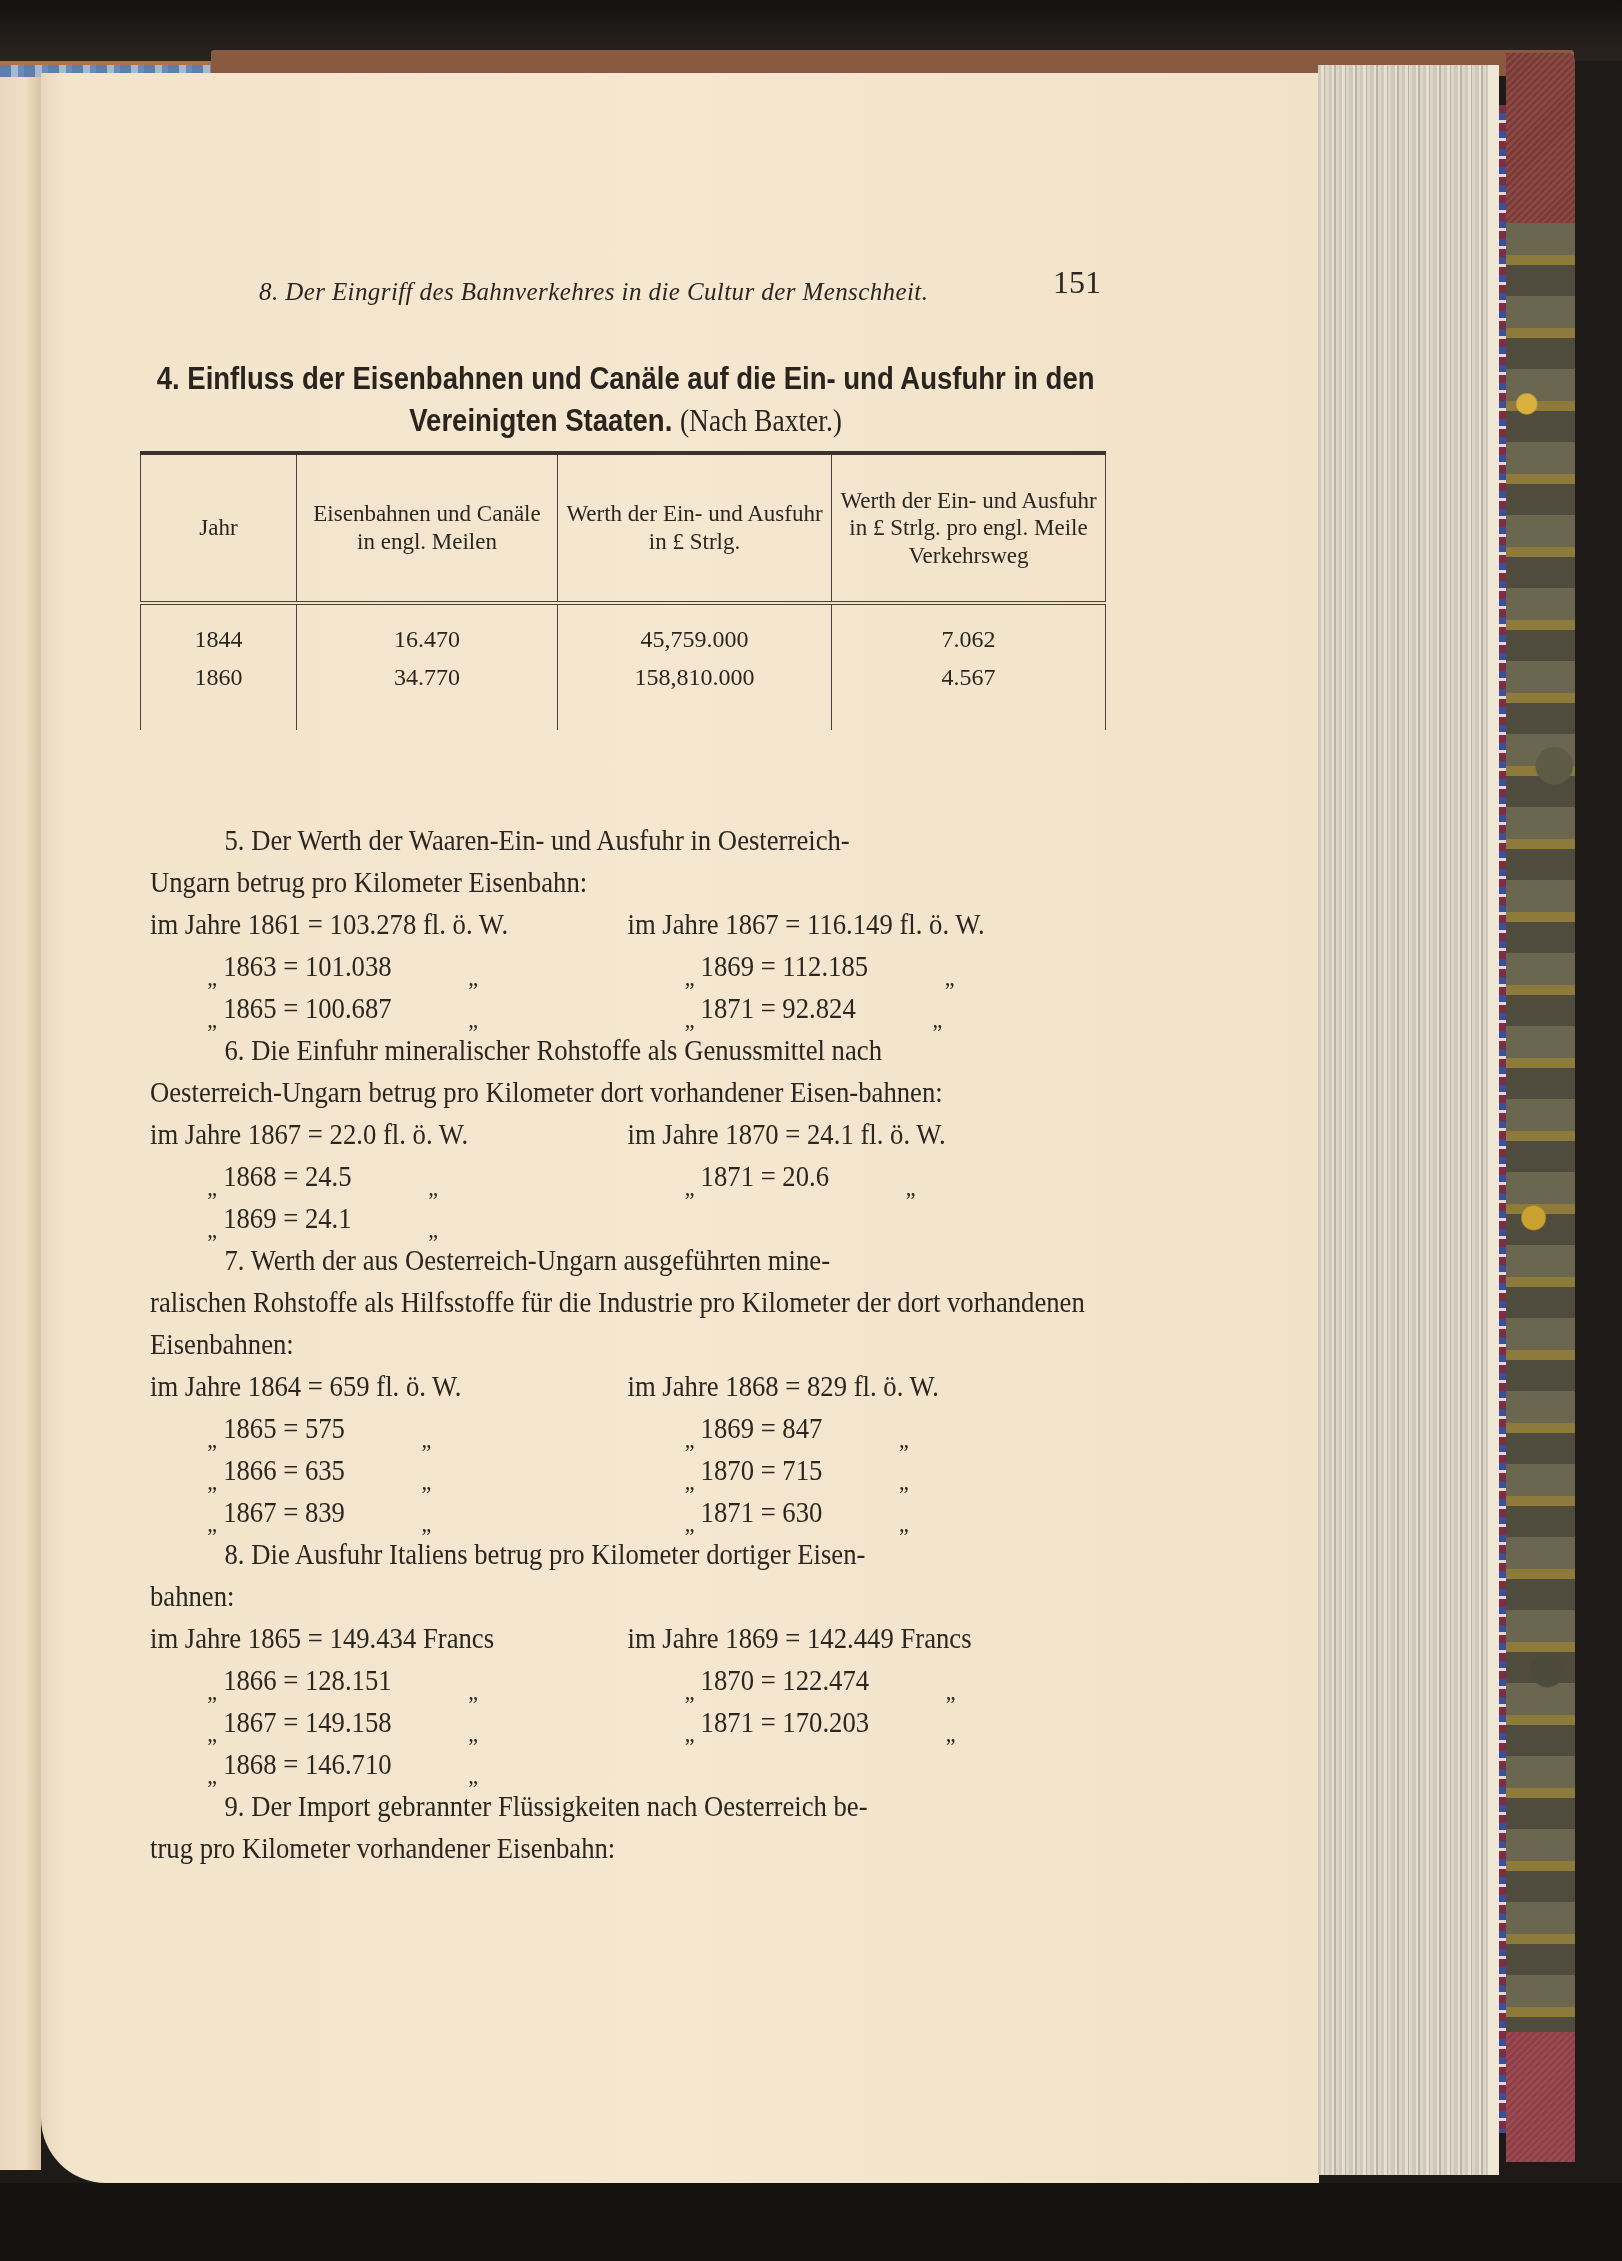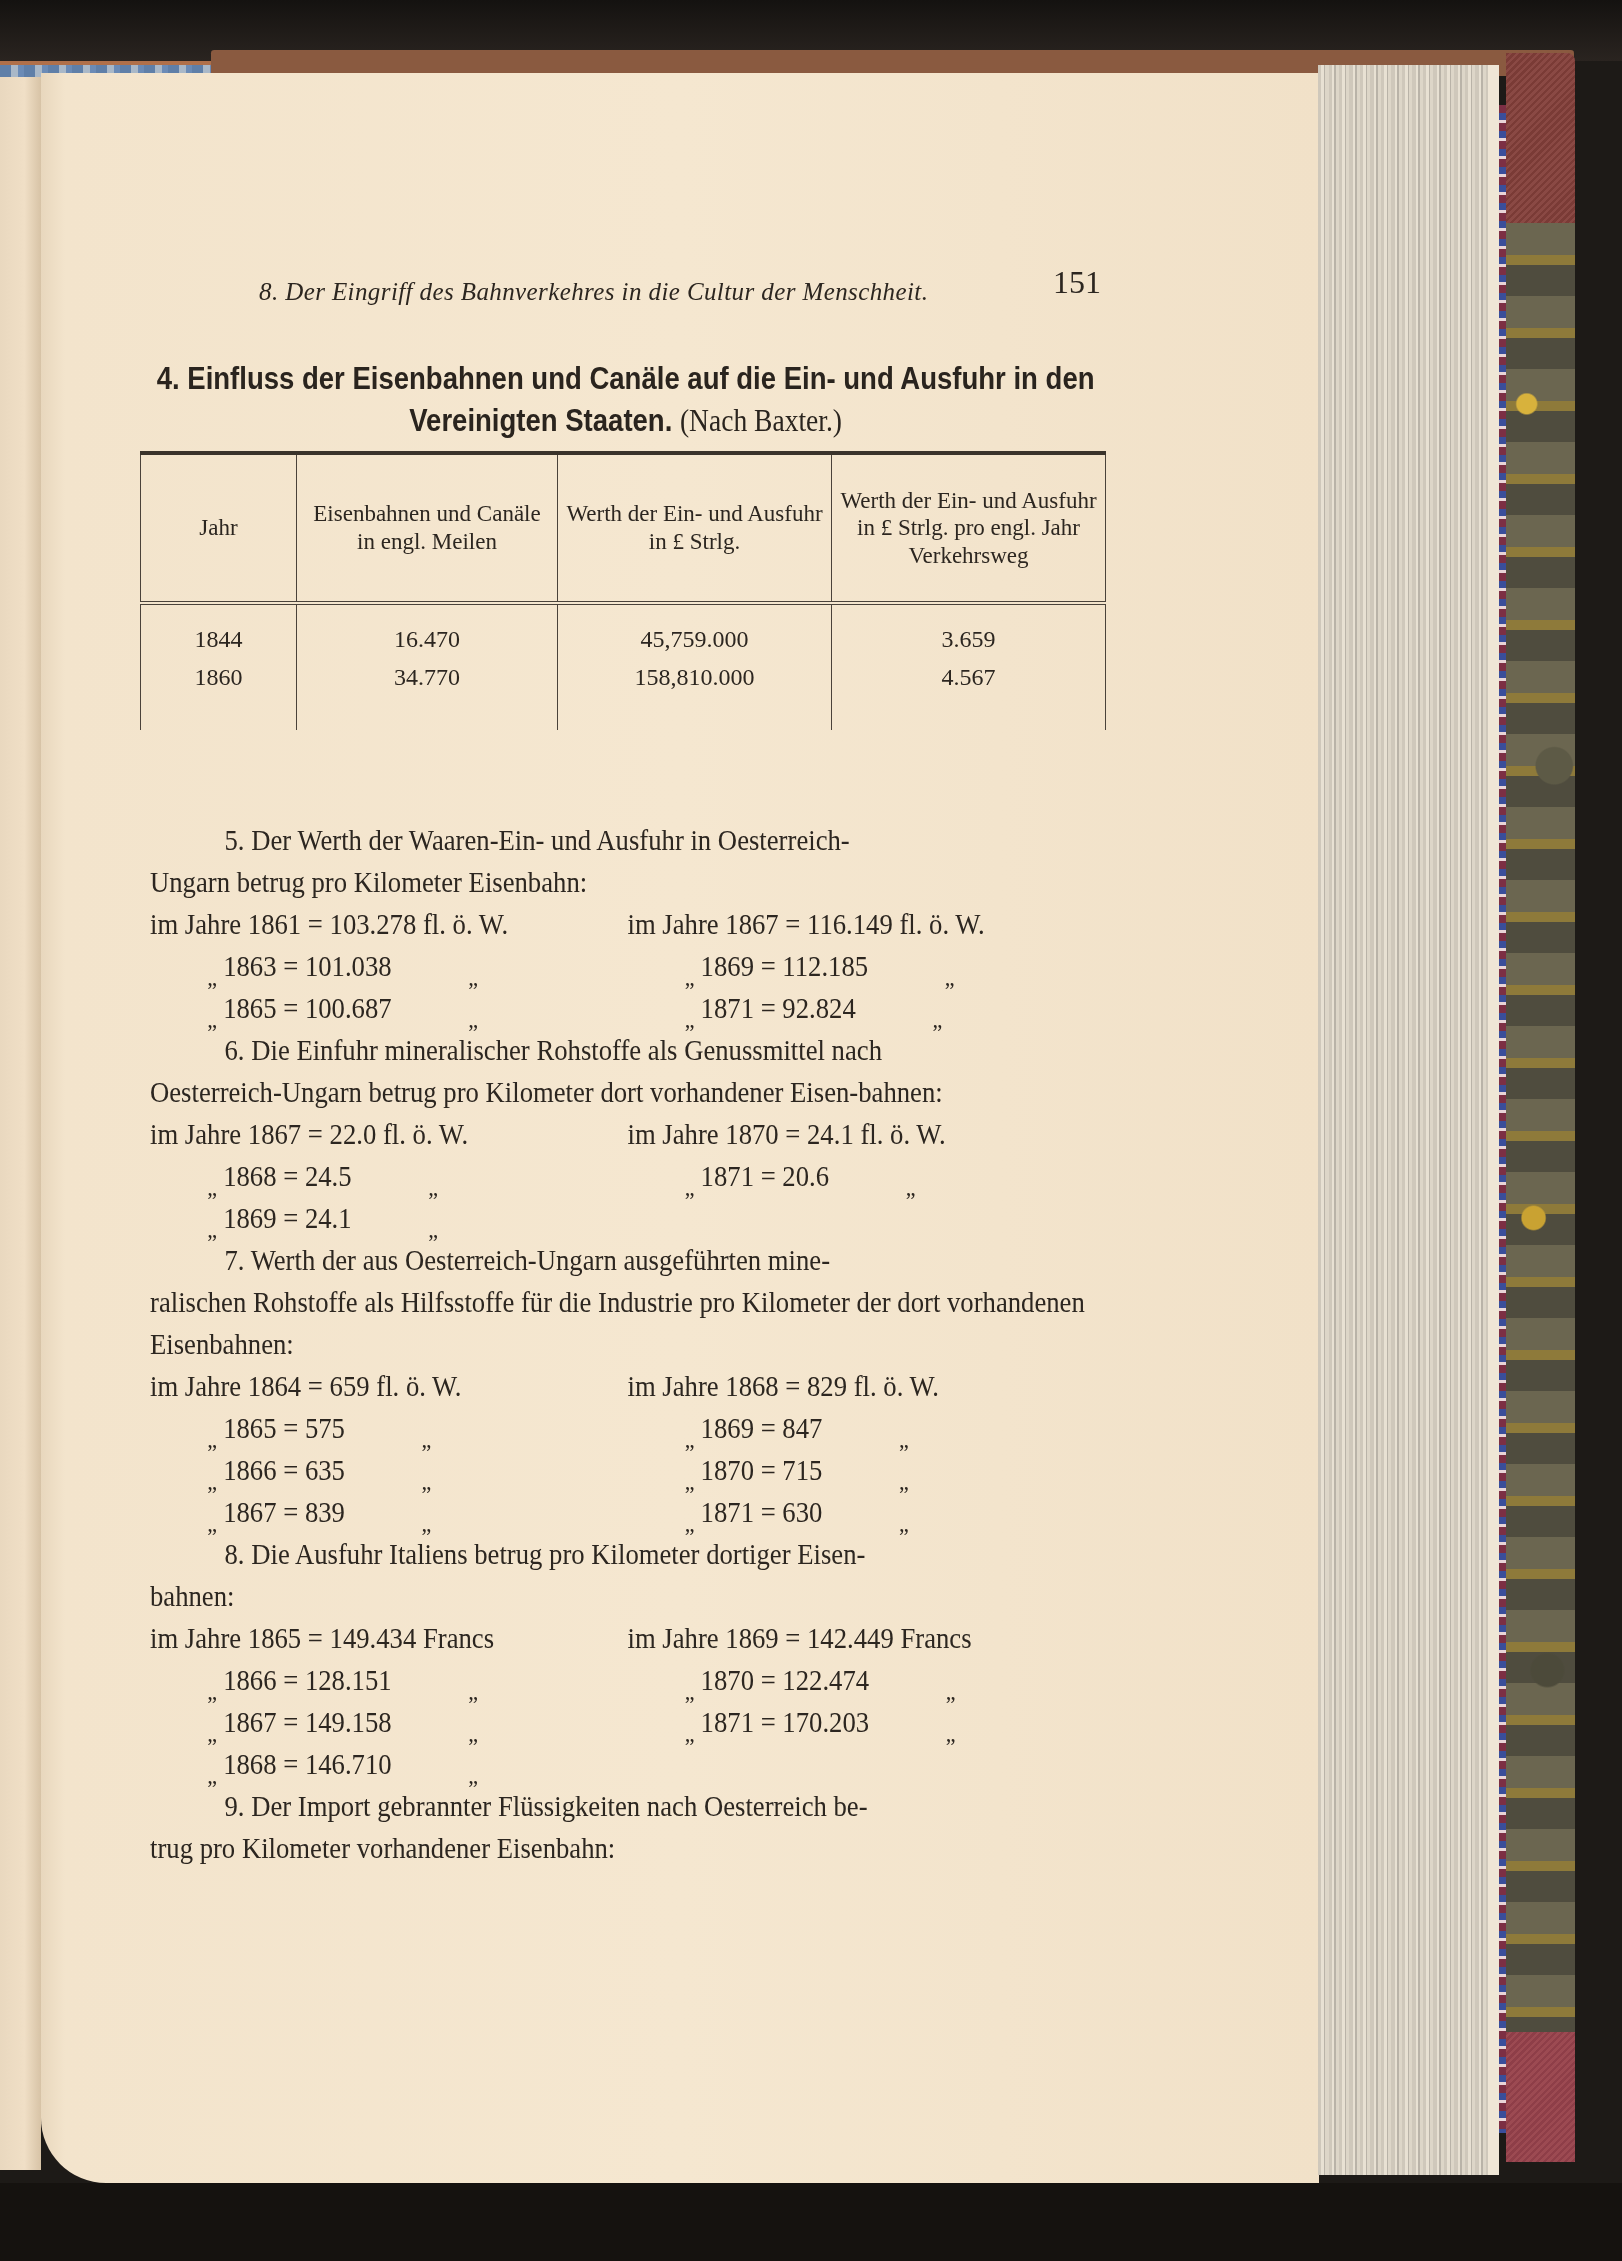--- a/index.html
+++ b/index.html
@@ -137,29 +137,29 @@
   <span>4. Einfluss der Eisenbahnen und Canäle auf die Ein- und Ausfuhr in den Vereinigten Staaten.</span>
   <span class="src">(Nach Baxter.)</span>
 </div>
 
 <table class="data">
   <thead>
     <tr>
       <th style="width:142px">Jahr</th>
       <th style="width:247px">Eisenbahnen und Canäle in engl. Meilen</th>
       <th style="width:260px">Werth der Ein- und Ausfuhr in £ Strlg.</th>
-      <th style="width:260px">Werth der Ein- und Ausfuhr in £ Strlg. pro engl. Jahr Verkehrsweg</th>
+      <th style="width:260px">Werth der Ein- und Ausfuhr in £ Strlg. pro engl. Meile Verkehrsweg</th>
     </tr>
   </thead>
   <tbody>
     <tr class="first">
       <td>1844</td>
       <td>16.470</td>
       <td>45,759.000</td>
-      <td>3.659</td>
+      <td>7.062</td>
     </tr>
     <tr>
       <td>1860</td>
       <td>34.770</td>
       <td>158,810.000</td>
       <td>4.567</td>
     </tr>
     <tr class="spacer">
       <td></td>
         <td></td>

